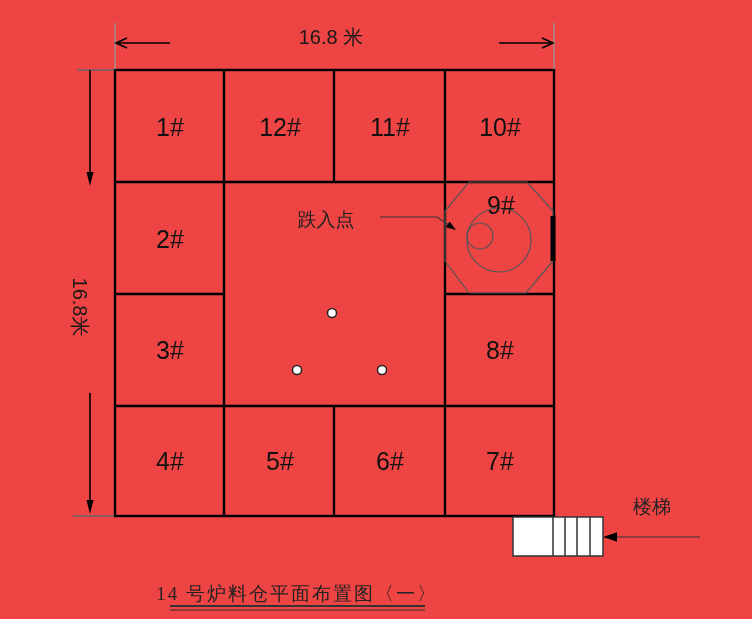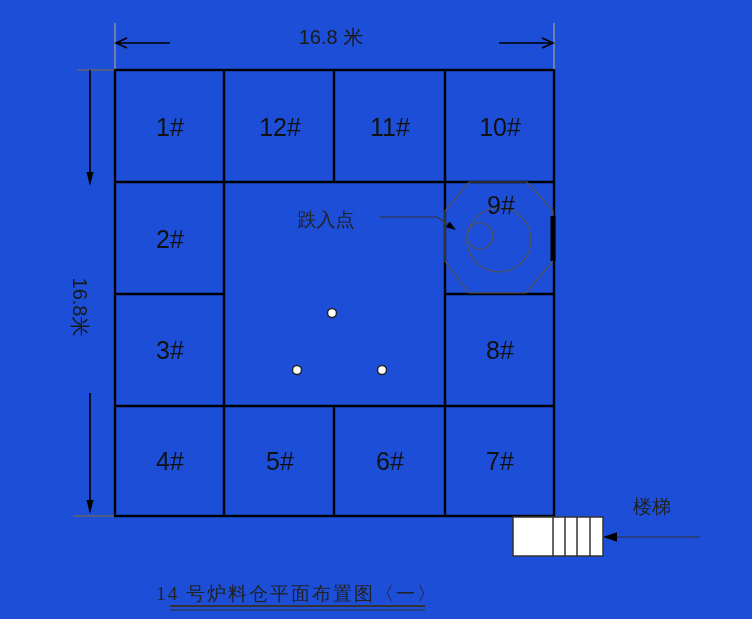--- a/index.html
+++ b/index.html
@@ -1,19 +1,19 @@
 <!DOCTYPE html>
 <html><head>
 <meta charset="utf-8">
 <style>
   html,body{margin:0;padding:0;background:#ffffff;}
   .canvas{
     position:relative;
     width:752px;height:619px;
-    background:#1d4ed8;
+    background:#ef4444;
     font-family:"Liberation Sans", sans-serif;
     overflow:hidden;
   }
   svg{display:block;}
   text{fill:#1a1a1a;}
   .cell-label{
     font-family:"Liberation Sans", sans-serif;
     font-size:25px;
     fill:#111111;
   }

